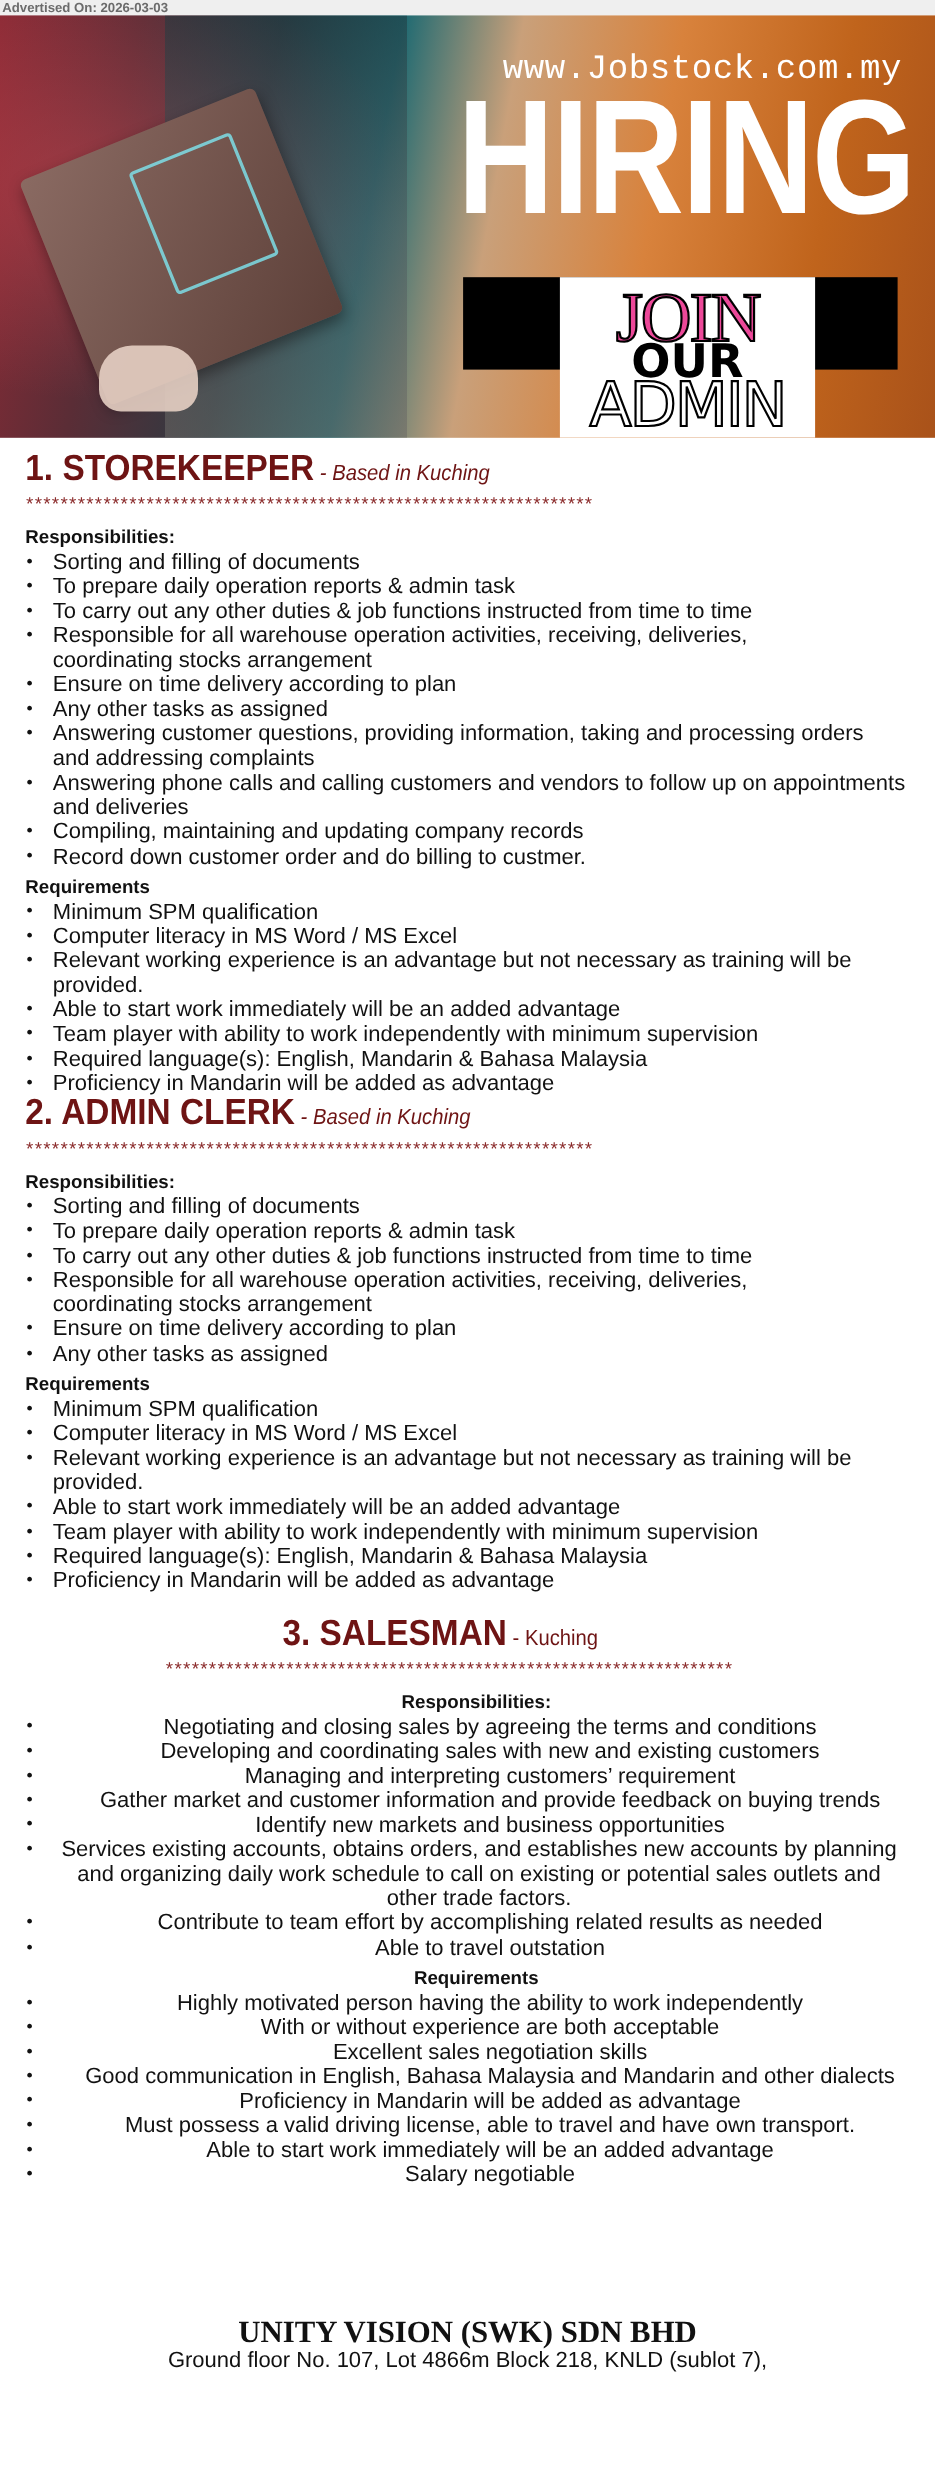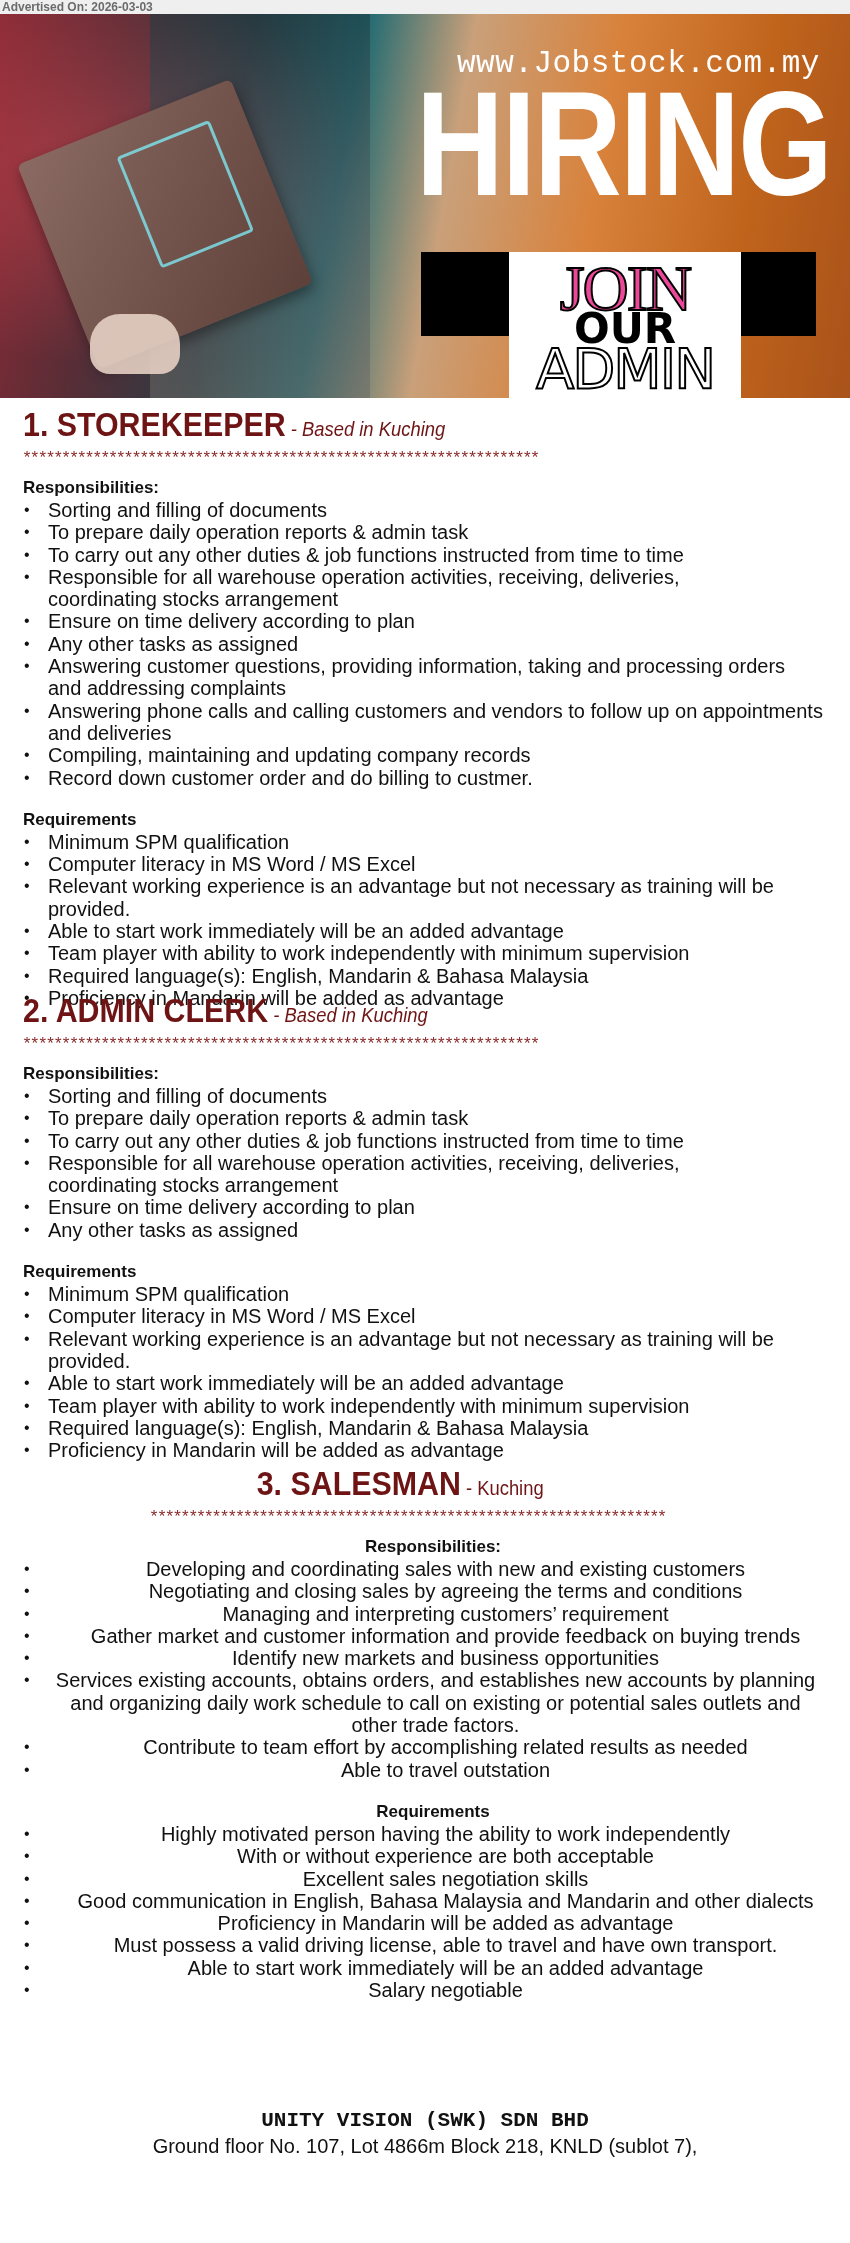--- a/index.html
+++ b/index.html
@@ -20,28 +20,28 @@
   .banner .whitebox { position:absolute; left:509px; top:238px; width:232px; height:146px; background:#fff; text-align:center; }
   .banner .join { display:block; font-size:64px; line-height:62px; color:#ec4899; -webkit-text-stroke:2px #000; font-family:Liberation Serif, serif; letter-spacing:-2px; margin-top:6px; }
   .banner .our { display:block; font-size:42px; line-height:30px; font-weight:bold; color:#000; font-family:"DejaVu Sans", sans-serif; margin-top:-6px; }
   .banner .team { display:block; font-size:56px; line-height:50px; color:#fff; -webkit-text-stroke:2px #000; font-family:"DejaVu Sans", sans-serif; letter-spacing:-2px; }
   .job { position:absolute; left:23px; width:820px; }
   .job-title { color:#6e1414; font-size:33px; font-weight:bold; font-family:"Liberation Sans Narrow","Liberation Sans", sans-serif; line-height:40px; transform: scaleX(0.92); transform-origin:left; white-space:nowrap; }
   .job-title .loc { font-size:20px; font-weight:normal; font-style:italic; }
   .job-title .loc.plain { font-style:normal; }
   .stars { color:#8a2a2a; font-size:17px; letter-spacing:1.2px; line-height:18px; font-style:italic; white-space:nowrap; overflow:hidden; width:770px; }
   .sec-head { font-weight:bold; font-size:17px; line-height:22px; margin-top:10px; color:#111; font-family:"Liberation Sans Narrow","Liberation Sans", sans-serif; }
-  .sec-head.req { margin-top:20px; }
+  .sec-head.req { margin-top:6px; }
   ul.list { list-style:none; }
   ul.list li { position:relative; padding-left:25px; font-size:20px; line-height:22.3px; color:#111; font-family:"Liberation Sans Narrow","Liberation Sans", sans-serif; }
   ul.list li::before { content:"•"; position:absolute; left:1px; top:0; font-size:16px; }
 
   .contact { position:absolute; left:0; width:850px; text-align:center; font-family:"Liberation Sans", sans-serif; }
   .company { position:absolute; top:2108px; left:0; width:850px; text-align:center; }
-  .company .name { font-weight:bold; font-size:21px; line-height:26px; font-family:Liberation Mono, monospace; }
+  .company .name { font-weight:bold; font-size:28px; line-height:26px; font-family:Liberation Serif, serif; }
   .company .addr { font-size:20px; line-height:24px; font-family:"Liberation Sans Narrow","Liberation Sans", sans-serif; }
 </style>
 </head>
 <body>
 
 <div class="adbar">Advertised On: 2026-03-03</div>
 
 <div class="banner">
   <div class="shade"></div>
   <div class="suit"></div>
@@ -109,22 +109,22 @@
     <li>Required language(s): English, Mandarin &amp; Bahasa Malaysia</li>
     <li>Proficiency in Mandarin will be added as advantage</li>
   </ul>
 </section>
 
 <section class="job" style="top:1464px;text-align:center;">
   <div class="job-title"><span>3. SALESMAN</span><span class="loc plain"> - Kuching</span></div>
   <div class="stars">******************************************************************</div>
   <div class="sec-head">Responsibilities:</div>
   <ul class="list">
+    <li>Negotiating and closing sales by agreeing the terms and conditions</li>
     <li>Developing and coordinating sales with new and existing customers</li>
-    <li>Negotiating and closing sales by agreeing the terms and conditions</li>
     <li>Managing and interpreting customers’ requirement</li>
     <li>Gather market and customer information and provide feedback on buying trends</li>
     <li>Identify new markets and business opportunities</li>
     <li style="width:800px">Services existing accounts, obtains orders, and establishes new accounts by planning and organizing daily work schedule to call on existing or potential sales outlets and other trade factors.</li>
     <li>Contribute to team effort by accomplishing related results as needed</li>
     <li>Able to travel outstation</li>
   </ul>
   <div class="sec-head req">Requirements</div>
   <ul class="list">
     <li>Highly motivated person having the ability to work independently</li>

